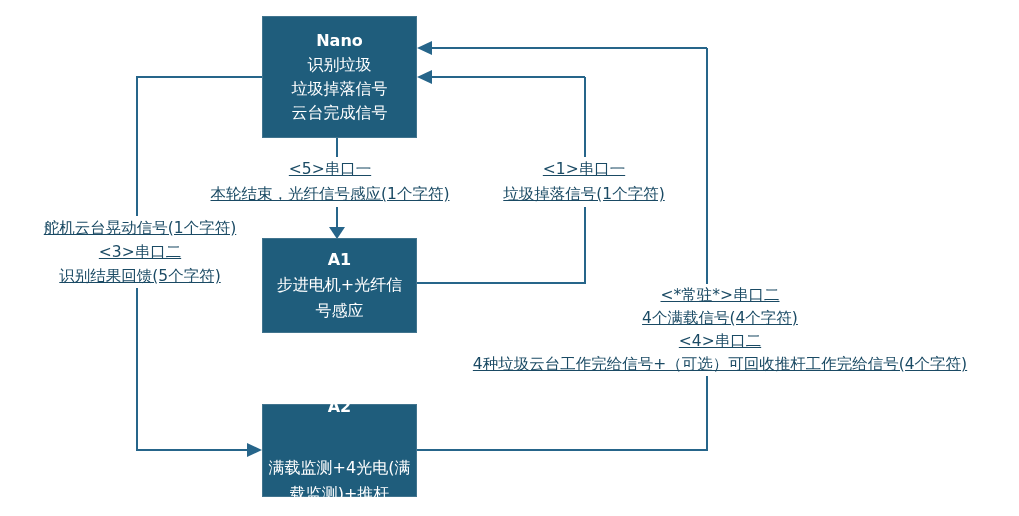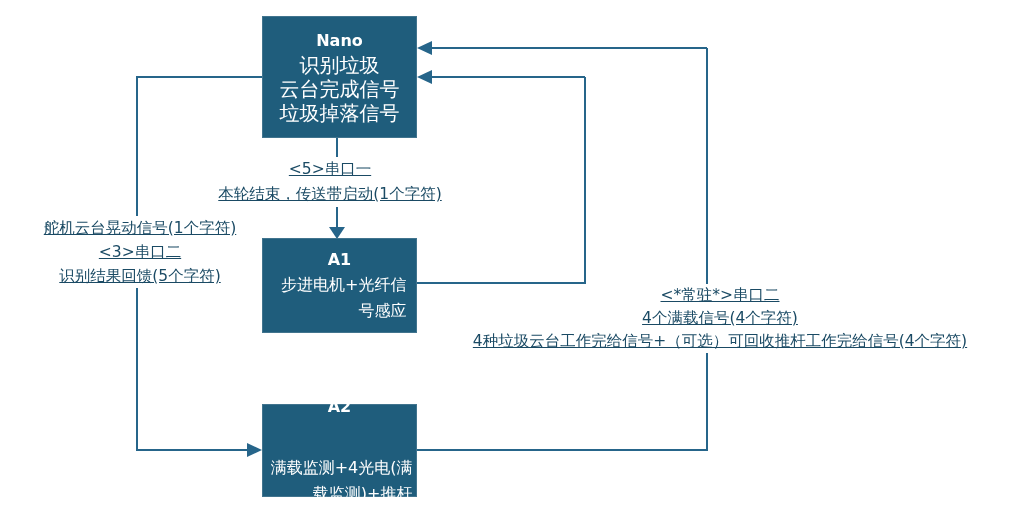--- a/index.html
+++ b/index.html
@@ -25,31 +25,31 @@
   
   .node{
     position:absolute;
     background:var(--node-fill);
     border:1px solid var(--node-border);
     color:var(--node-text);
     display:flex;
     flex-direction:column;
     justify-content:center;
     align-items:center;
-    text-align:right;
+    text-align:center;
     box-sizing:border-box;
     z-index:3;
   }
   .node-title{
     font-weight:bold;
     font-size:16px;
     line-height:24px;
   }
   .node-line{
-    font-size:20px;
+    font-size:16px;
     line-height:24px;
     white-space:nowrap;
   }
   .node-body{
     font-size:16px;
     line-height:26px;
   }
   
   .seg{
     position:absolute;
@@ -111,41 +111,46 @@
   <div class="seg h" style="left:137px;top:449px;width:111px;"></div>
   <div class="arrow right" style="left:247px;top:443px;"></div>
 
   <div class="seg h" style="left:417px;top:449px;width:290px;"></div>
   <div class="seg v" style="left:706px;top:48px;height:403px;"></div>
   <div class="seg h" style="left:432px;top:47px;width:275px;"></div>
   <div class="arrow left" style="left:417px;top:41px;"></div>
 
   <div class="conn-label lh25" style="left:198px;top:157px;width:264px;">
     <div>&lt;5&gt;串口一</div>
-    <div>本轮结束，传送带启动(1个字符)</div>
+    <div>本轮结束，光纤信号感应(1个字符)</div>
   </div>
 
+  <div class="conn-label lh25" style="left:478px;top:157px;width:212px;">
+    <div>&lt;1&gt;串口一</div>
+    <div>垃圾掉落信号(1个字符)</div>
+  </div>
 
   <div class="conn-label lh24" style="left:20px;top:216px;width:240px;">
     <div>舵机云台晃动信号(1个字符)</div>
     <div>&lt;3&gt;串口二</div>
     <div>识别结果回馈(5个字符)</div>
   </div>
 
   <div class="conn-label lh23" style="left:424px;top:284px;width:592px;">
     <div>&lt;*常驻*&gt;串口二</div>
     <div>4个满载信号(4个字符)</div>
+    <div>&lt;4&gt;串口二</div>
     <div>4种垃圾云台工作完给信号+（可选）可回收推杆工作完给信号(4个字符)</div>
   </div>
 
   <div class="node" style="left:262px;top:16px;width:155px;height:122px;">
     <div class="node-title">Nano</div>
     <div class="node-line">识别垃圾</div>
+    <div class="node-line">垃圾掉落信号</div>
     <div class="node-line">云台完成信号</div>
-    <div class="node-line">垃圾掉落信号</div>
   </div>
 
   <div class="node" style="left:262px;top:238px;width:155px;height:95px;">
     <div class="node-title">A1</div>
     <div class="node-body" style="max-width:134px;">步进电机+光纤信号感应</div>
   </div>
 
   <div class="node" style="left:262px;top:404px;width:155px;height:93px;gap:36px;">
     <div class="node-title">A2</div>
     <div class="node-body" style="max-width:146px;">满载监测+4光电(满载监测)+推杆</div>

